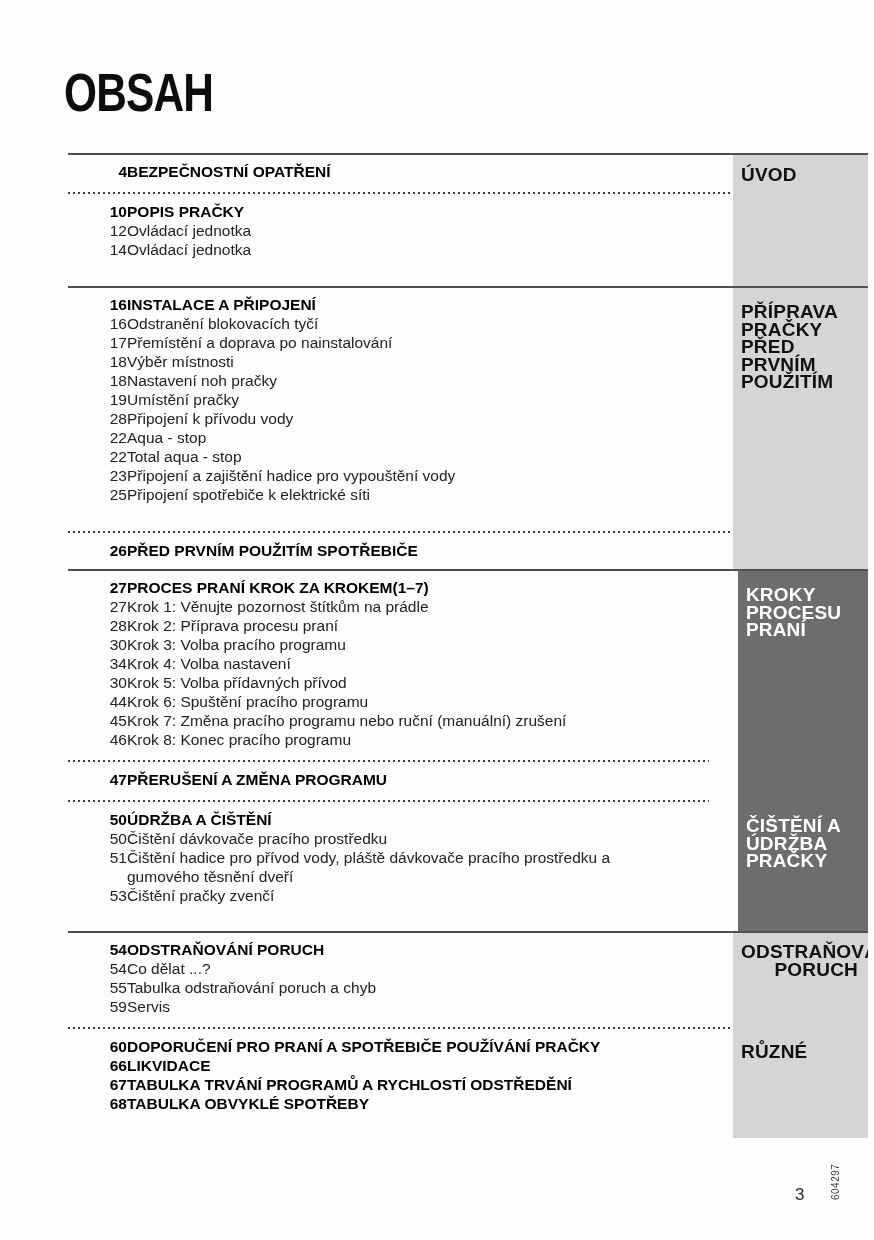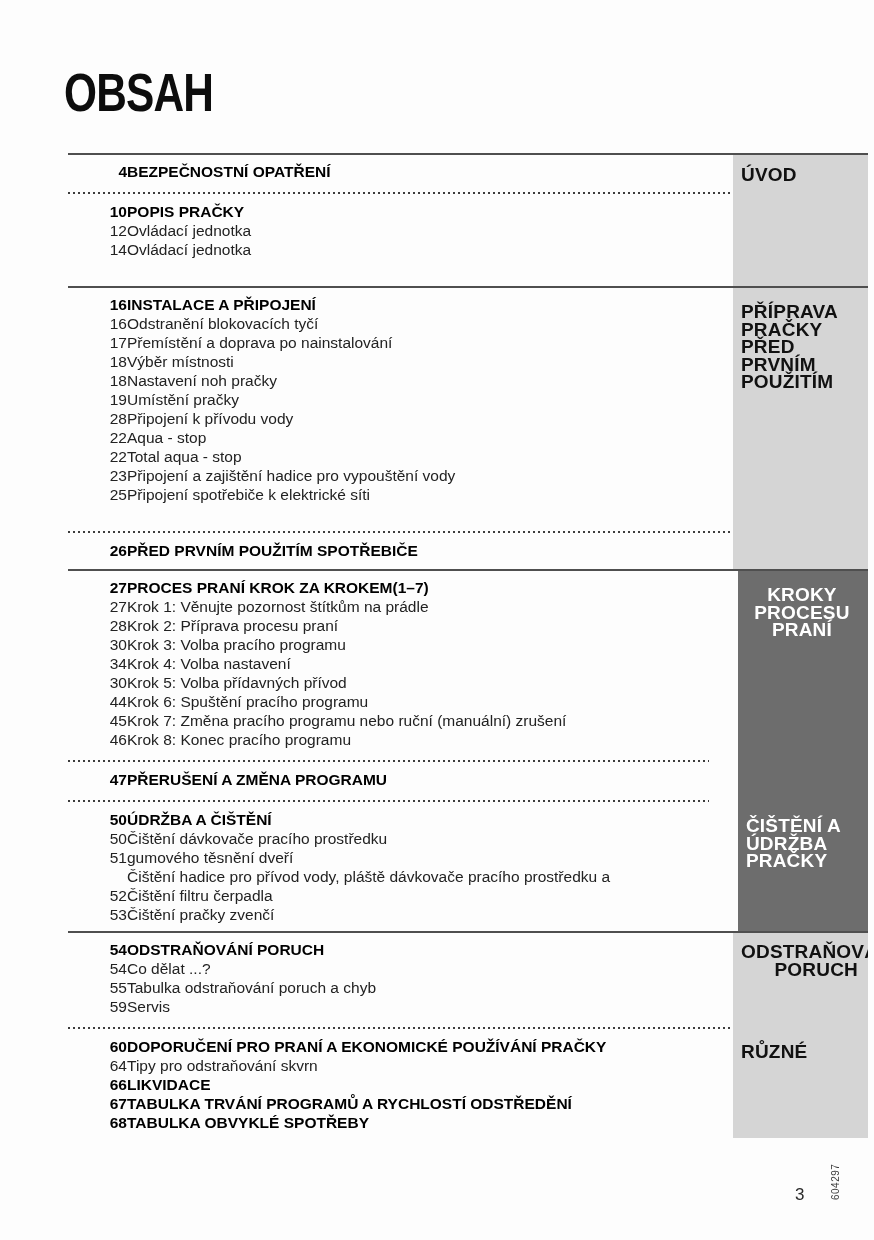--- a/index.html
+++ b/index.html
@@ -243,40 +243,34 @@
         </div>
         <div class="row">
           <span class="num">50</span>
           <div class="txtwrap">
             <div class="txt">Čištění dávkovače pracího prostředku</div>
           </div>
         </div>
         <div class="row">
           <span class="num">51</span>
           <div class="txtwrap">
+            <div class="txt">Čištění hadice pro přívod vody, pláště dávkovače pracího prostředku a</div>
             <div class="txt">gumového těsnění dveří</div>
-            <div class="txt">Čištění hadice pro přívod vody, pláště dávkovače pracího prostředku a</div>
-          </div>
-        </div>
-        <div class="row">
-          <span class="num">52</span>
-          <div class="txtwrap">
-            <div class="txt">Čištění filtru čerpadla</div>
           </div>
         </div>
         <div class="row">
           <span class="num">53</span>
           <div class="txtwrap">
             <div class="txt">Čištění pračky zvenčí</div>
           </div>
         </div>
       </div>
       <div class="band-right">
         <div class="side-box dark">
-          <div class="side-label" style="top: 15px; text-align: center;">KROKY
+          <div class="side-label" style="top: 15px;">KROKY
 PROCESU
 PRANÍ</div>
           <div class="side-label" style="top: 246px;">ČIŠTĚNÍ A
 ÚDRŽBA
 PRAČKY</div>
         </div>
       </div>
     </div>
     <div class="band" style="height: 205px;">
       <div class="band-left">
@@ -301,27 +295,21 @@
         <div class="row">
           <span class="num">59</span>
           <div class="txtwrap">
             <div class="txt">Servis</div>
           </div>
         </div>
         <div class="sep"></div>
         <div class="row bold">
           <span class="num">60</span>
           <div class="txtwrap">
-            <div class="txt">DOPORUČENÍ PRO PRANÍ A EKONOMICKÉ POUŽÍVÁNÍ PRAČKY</div>
-          </div>
-        </div>
-        <div class="row">
-          <span class="num">64</span>
-          <div class="txtwrap">
-            <div class="txt">Tipy pro odstraňování skvrn</div>
+            <div class="txt">DOPORUČENÍ PRO PRANÍ A SPOTŘEBIČE POUŽÍVÁNÍ PRAČKY</div>
           </div>
         </div>
         <div class="row bold">
           <span class="num">66</span>
           <div class="txtwrap">
             <div class="txt">LIKVIDACE</div>
           </div>
         </div>
         <div class="row bold">
           <span class="num">67</span>

